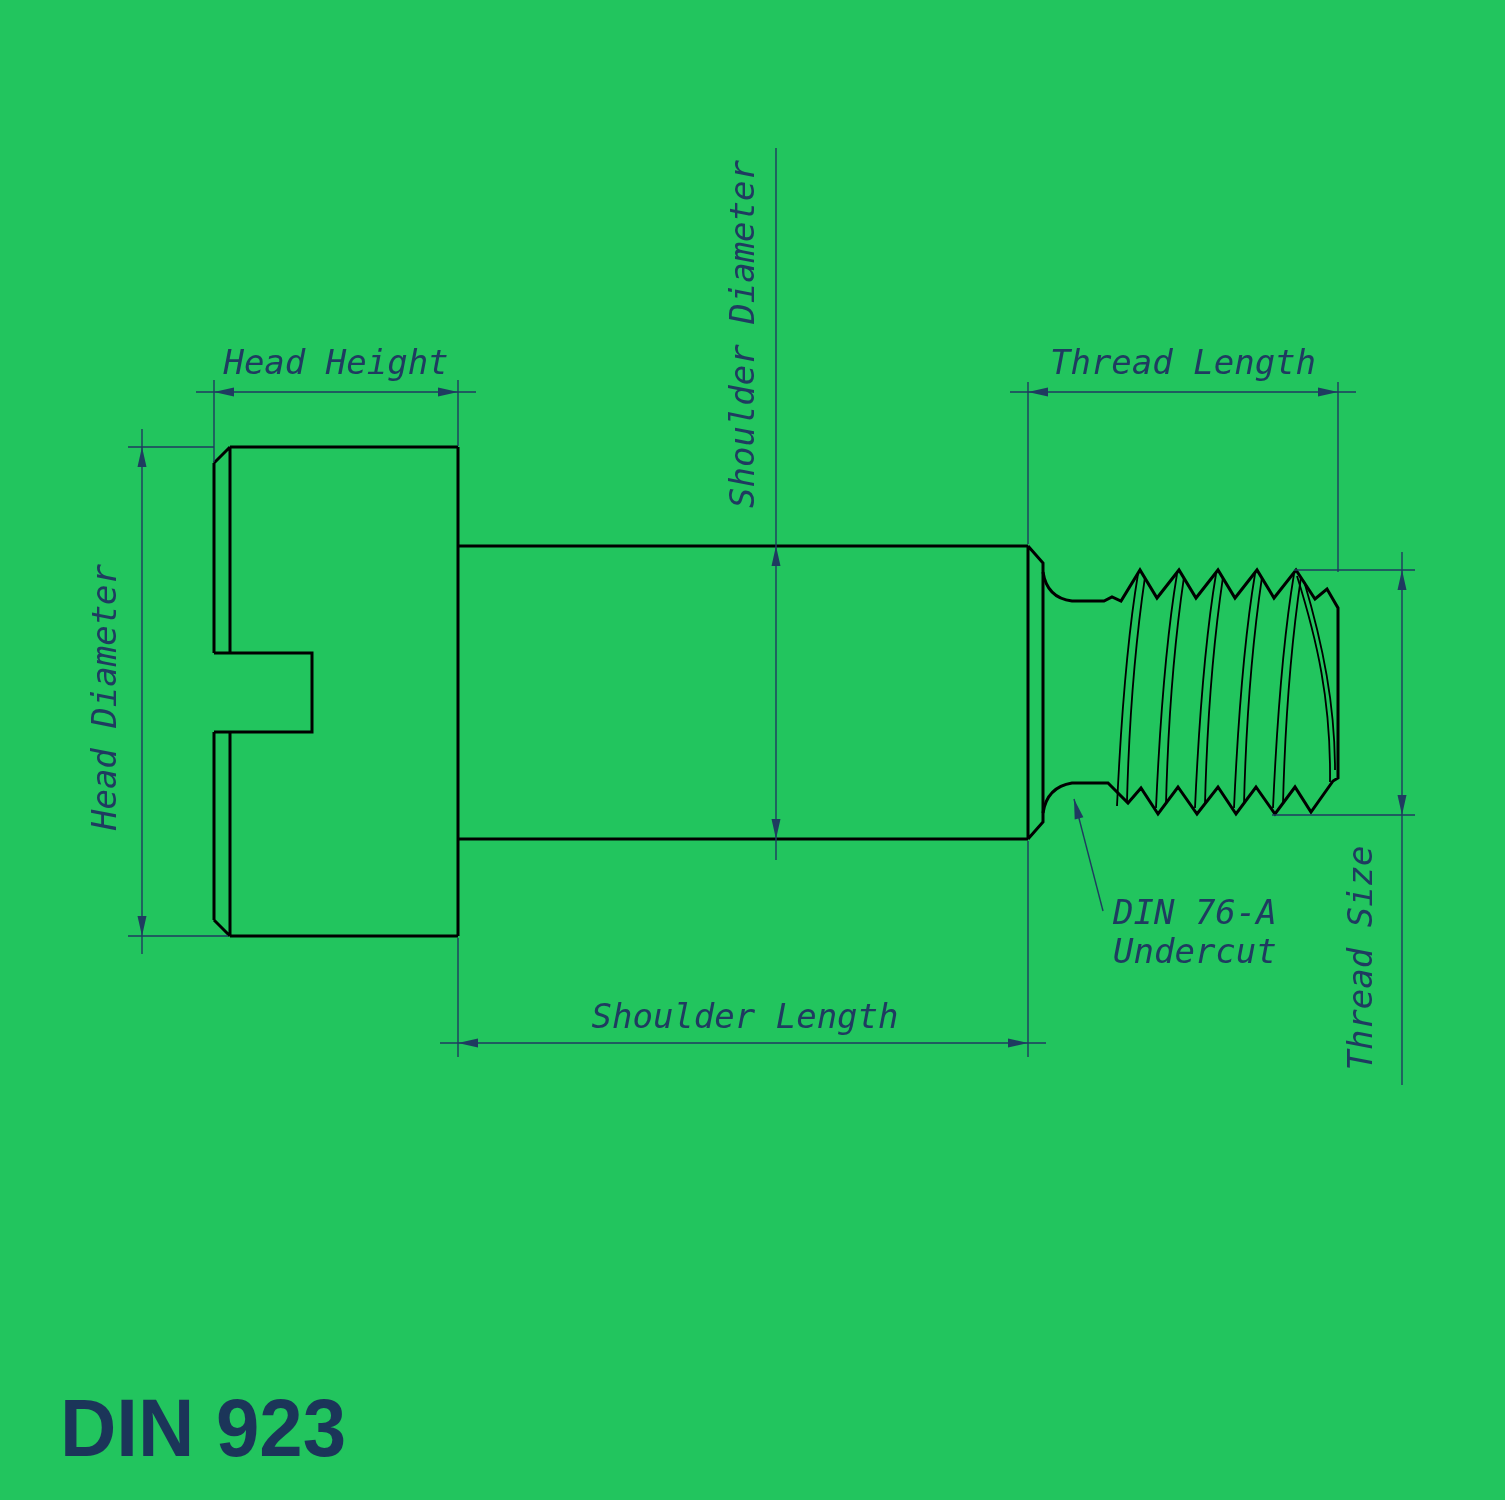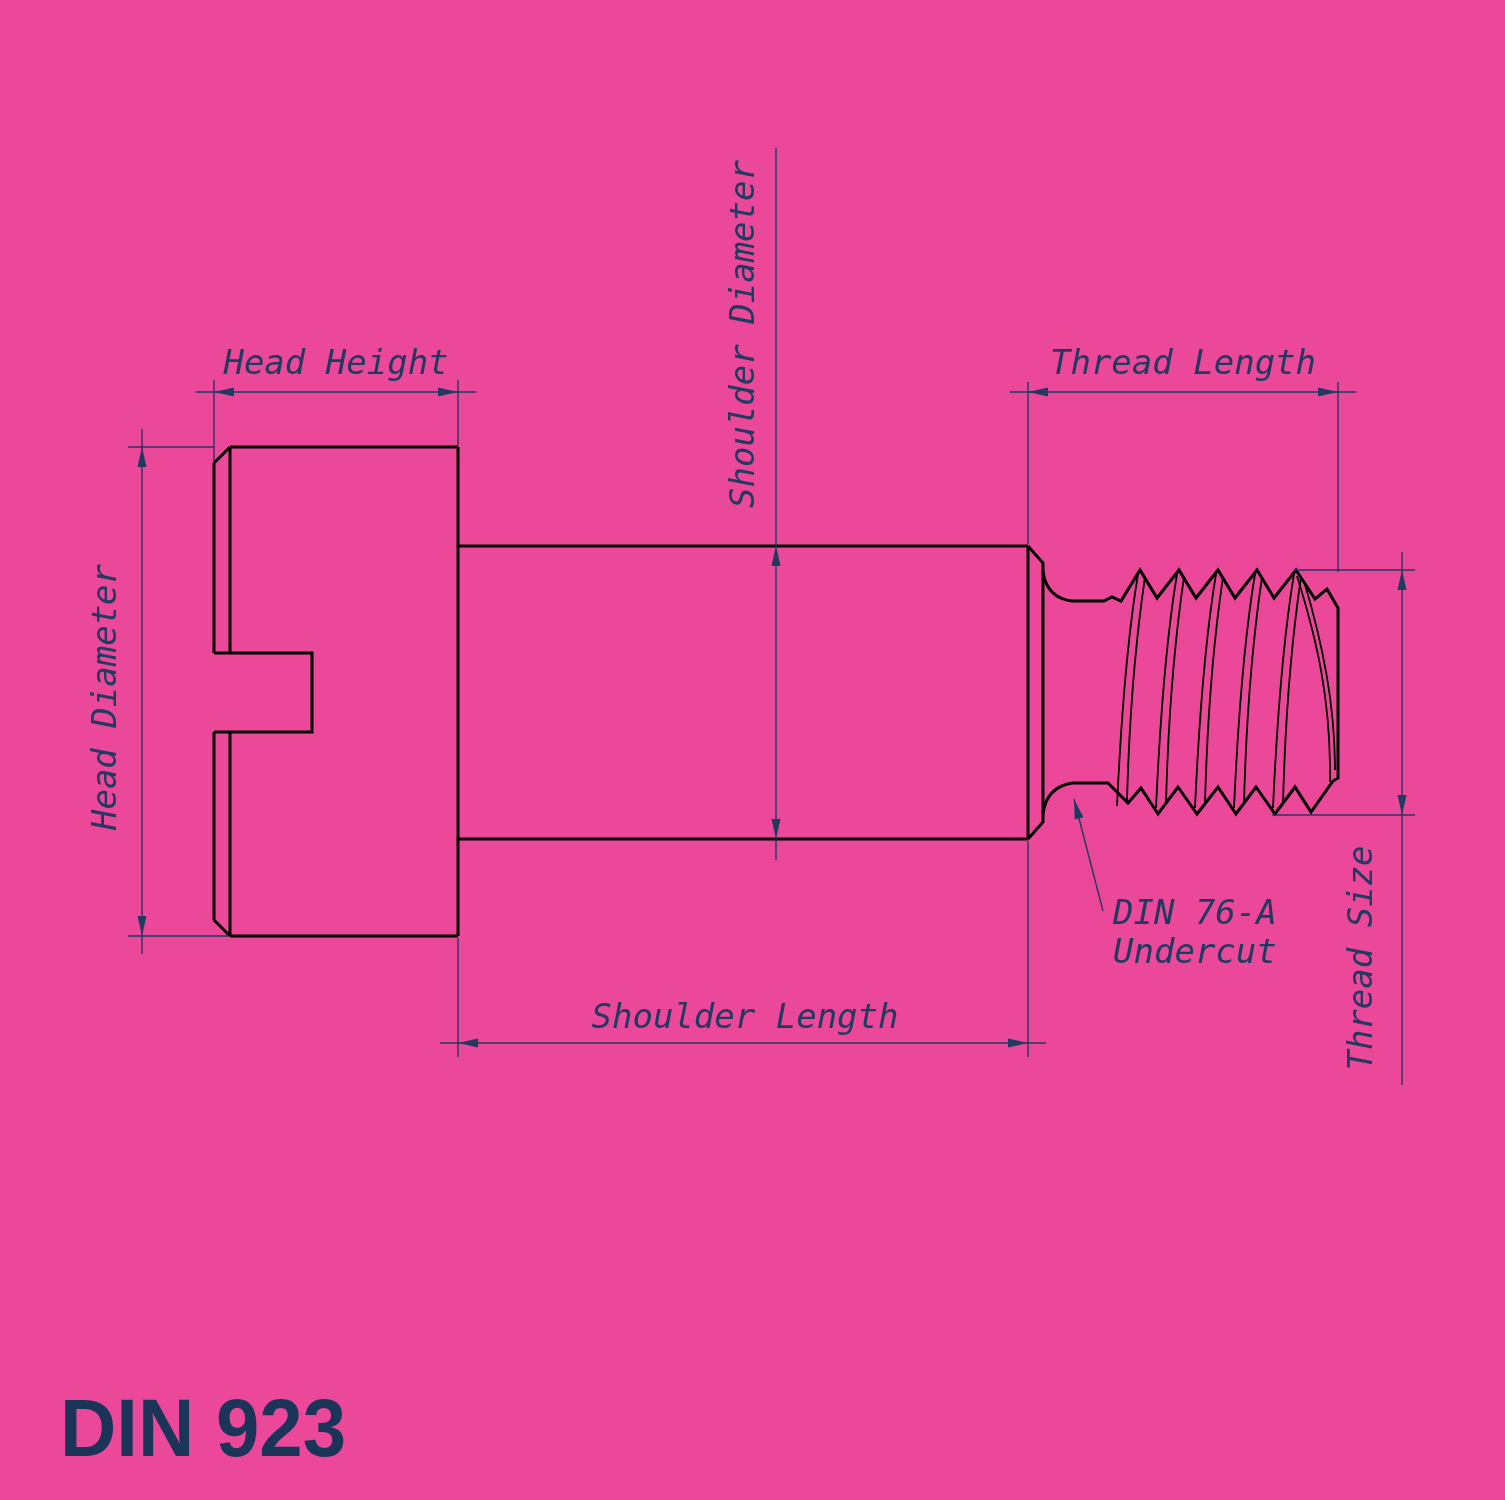--- a/index.html
+++ b/index.html
@@ -4,21 +4,21 @@
 <style>
   html, body {
     margin: 0;
     padding: 0;
     background: #ffffff;
   }
   .stage {
     position: relative;
     width: 1505px;
     height: 1500px;
-    background: #ec4899;
+    background: #22c55e;
     overflow: hidden;
   }
   svg { display: block; }
   .dim-label {
     font-family: "DejaVu Sans Mono", "Liberation Mono", monospace;
     font-style: italic;
     font-size: 34px;
     letter-spacing: 0px;
   }
   .title-label {

